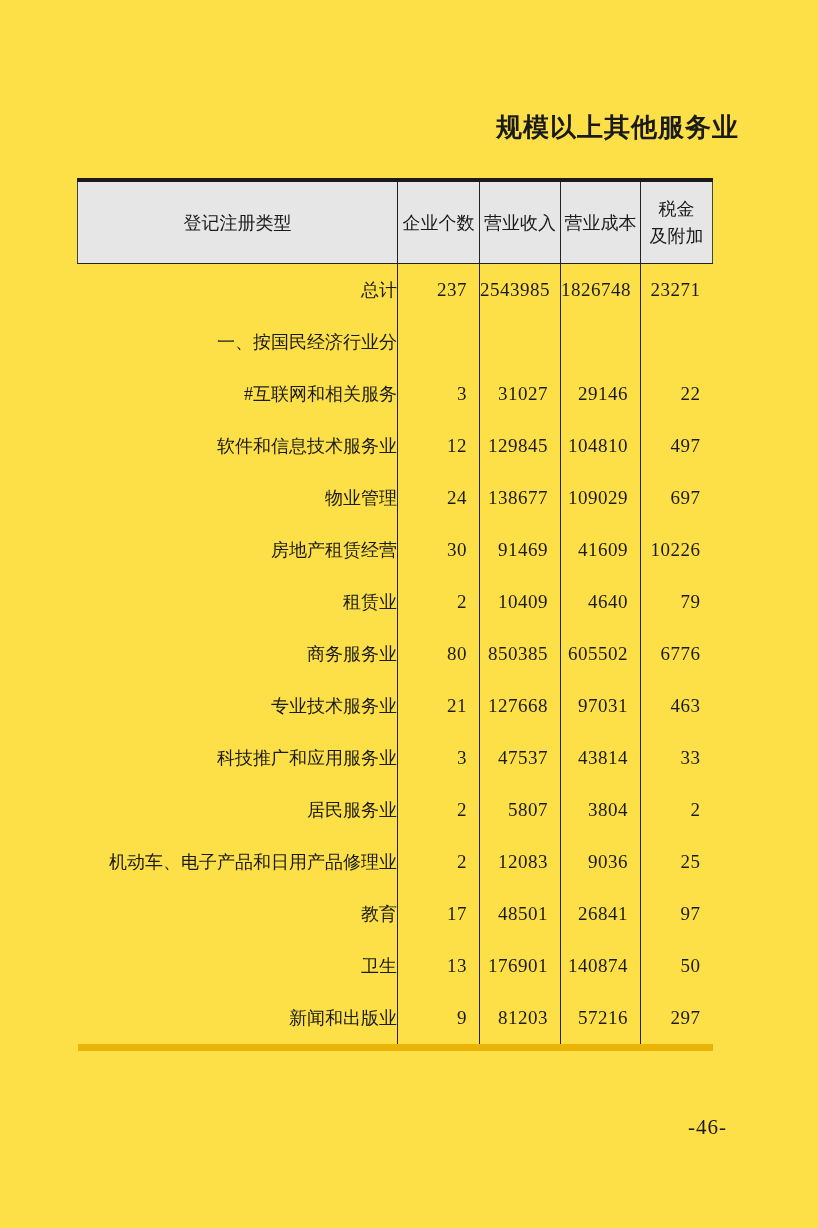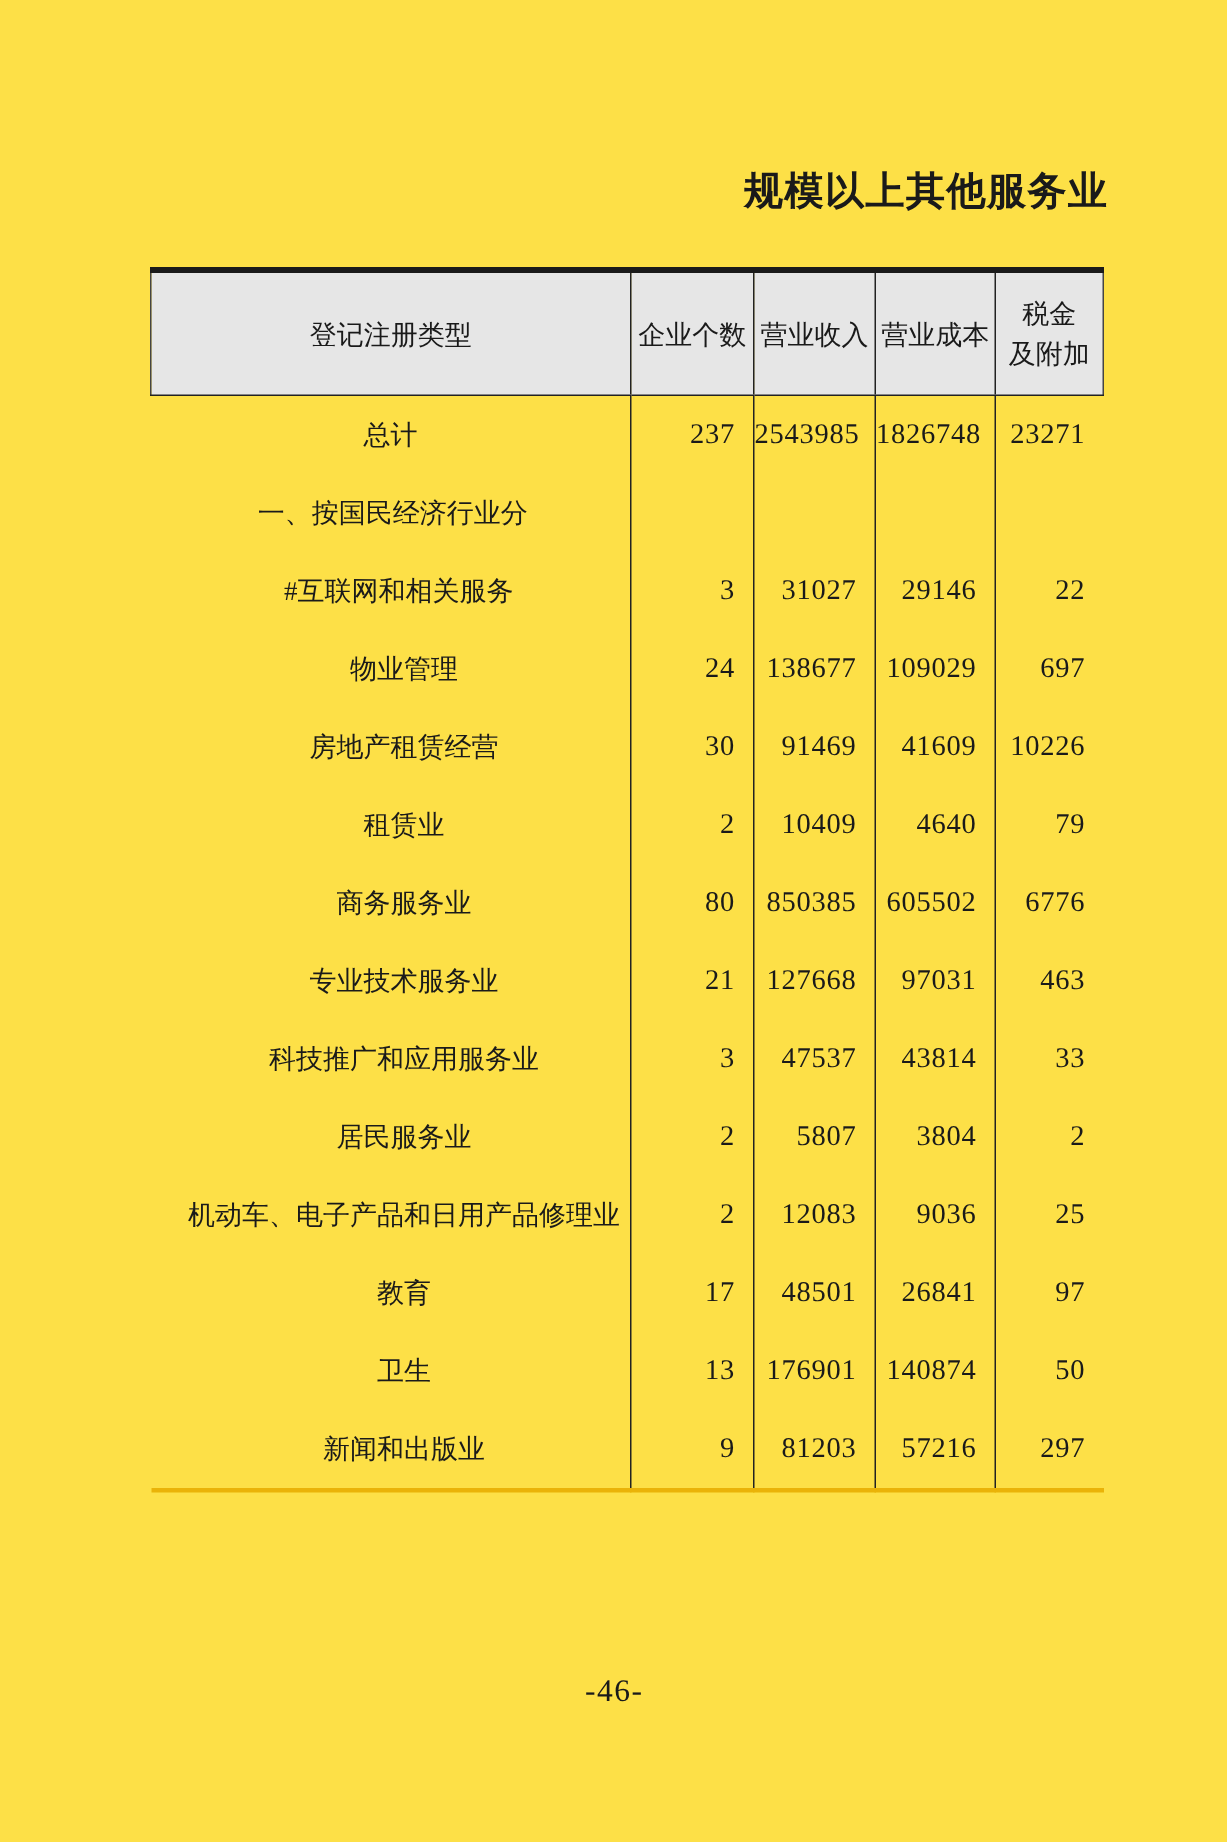--- a/index.html
+++ b/index.html
@@ -17,27 +17,27 @@
     top:110px;
     right:79px;
     font-size:26px;
     font-weight:600;
     letter-spacing:1px;
     white-space:nowrap;
     margin:0;
   }
   .stat-table{
     position:absolute;
-    left:100px;
+    left:77px;
     top:178px;
     width:635px;
     border-collapse:collapse;
     table-layout:fixed;
     border-top:4px solid #1a1a1a;
-    border-bottom:3px solid #eab308;
+    border-bottom:7px solid #eab308;
     font-size:18px;
   }
   .stat-table thead th{
     background:#e6e6e6;
     height:81px;
     font-weight:400;
     font-size:18px;
     text-align:center;
     vertical-align:middle;
     border-bottom:1px solid #222;
@@ -52,31 +52,31 @@
     padding:0;
     vertical-align:middle;
   }
   .stat-table tbody td + td{border-left:1px solid #222;}
   .stat-table td.num{
     text-align:right;
     padding-right:12px;
     font-size:19px;
     letter-spacing:0.5px;
   }
-  .stat-table td.label{text-align:center;}
+  .stat-table td.label{text-align:right;}
   .stat-table td.label.total{}
   .stat-table td.label.section{padding-left:3px;}
   .stat-table td.label.sub{padding-left:11px;}
   .stat-table td.label.item{padding-left:18px;}
   .page-number{
     position:absolute;
     left:92px;
     width:635px;
     top:1115px;
-    text-align:center;
+    text-align:right;
     font-size:21px;
     letter-spacing:1px;
   }
 </style>
 </head>
 <body>
 
 <div class="page">
 
   <h1 class="doc-title">规模以上其他服务业</h1>
@@ -117,20 +117,27 @@
           <td class="num"></td>
         </tr>
         <tr>
           <td class="label sub">#互联网和相关服务</td>
           <td class="num">3</td>
           <td class="num">31027</td>
           <td class="num">29146</td>
           <td class="num">22</td>
         </tr>
         <tr>
+          <td class="label item">软件和信息技术服务业</td>
+          <td class="num">12</td>
+          <td class="num">129845</td>
+          <td class="num">104810</td>
+          <td class="num">497</td>
+        </tr>
+        <tr>
           <td class="label item">物业管理</td>
           <td class="num">24</td>
           <td class="num">138677</td>
           <td class="num">109029</td>
           <td class="num">697</td>
         </tr>
         <tr>
           <td class="label item">房地产租赁经营</td>
           <td class="num">30</td>
           <td class="num">91469</td>

